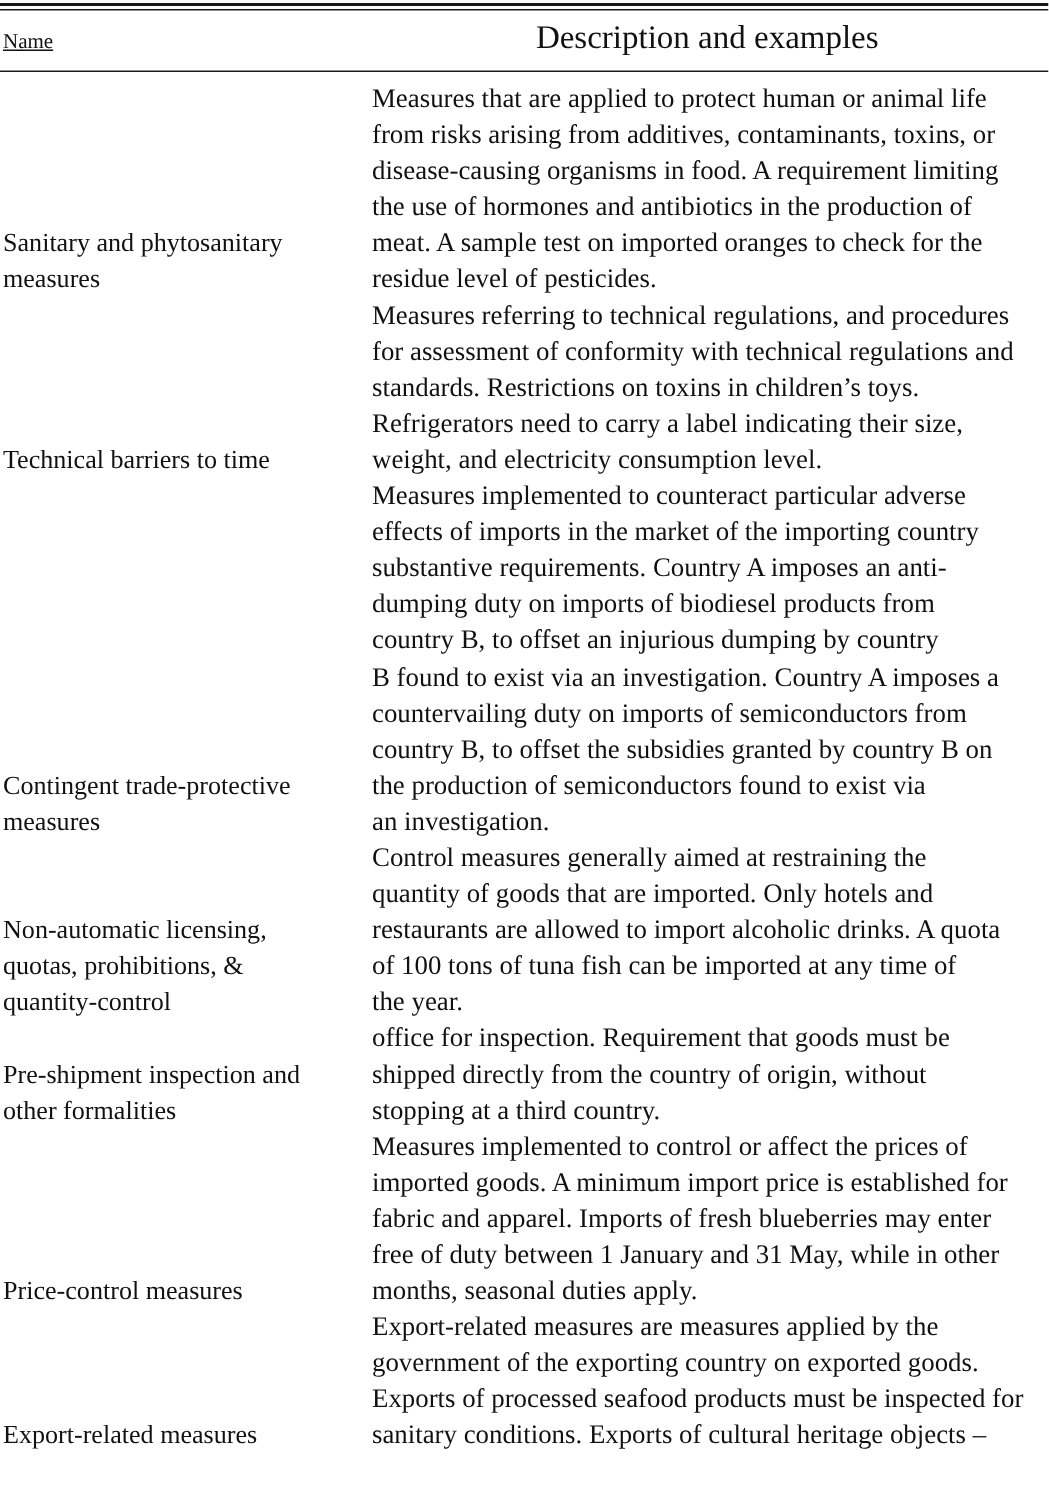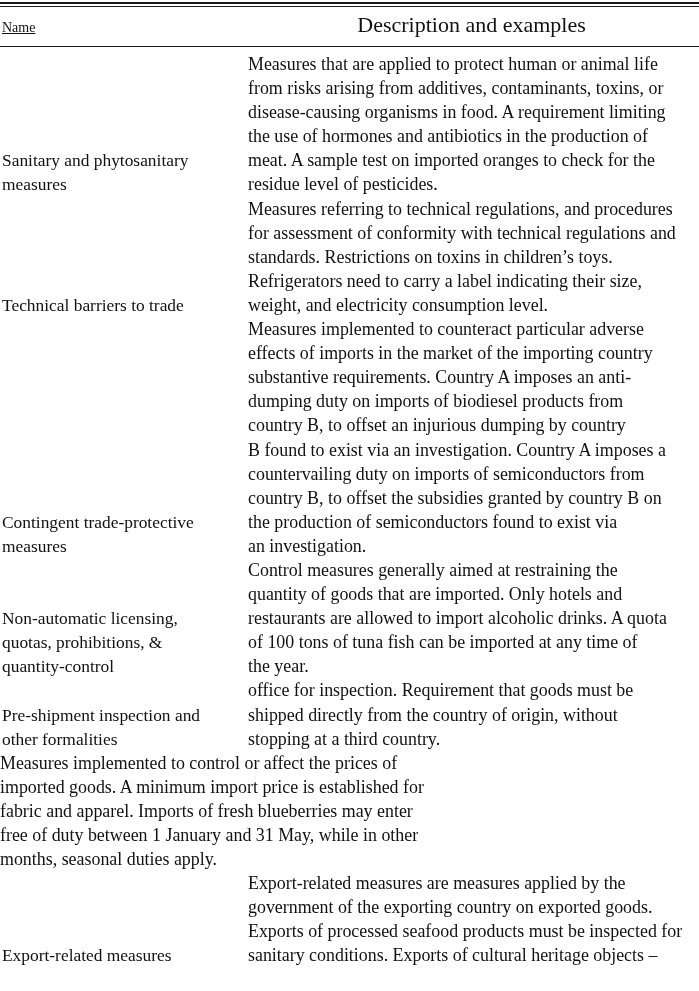--- a/index.html
+++ b/index.html
@@ -124,21 +124,21 @@
           <span class="ln">Measures that are applied to protect human or animal life</span>
           <span class="ln">from risks arising from additives, contaminants, toxins, or</span>
           <span class="ln">disease-causing organisms in food. A requirement limiting</span>
           <span class="ln">the use of hormones and antibiotics in the production of</span>
           <span class="ln">meat. A sample test on imported oranges to check for the</span>
           <span class="ln">residue level of pesticides.</span>
         </div>
       </div>
       <div class="row">
         <div class="cell-name">
-          <span class="ln">Technical barriers to trade</span>
+          <span class="ln">Technical barriers to time</span>
         </div>
         <div class="cell-desc">
           <span class="ln">Measures referring to technical regulations, and procedures</span>
           <span class="ln">for assessment of conformity with technical regulations and</span>
           <span class="ln">standards. Restrictions on toxins in children’s toys.</span>
           <span class="ln">Refrigerators need to carry a label indicating their size,</span>
           <span class="ln">weight, and electricity consumption level.</span>
         </div>
       </div>
       <div class="row">
@@ -178,20 +178,23 @@
           <span class="ln">Pre-shipment inspection and</span>
           <span class="ln">other formalities</span>
         </div>
         <div class="cell-desc">
           <span class="ln">office for inspection. Requirement that goods must be</span>
           <span class="ln">shipped directly from the country of origin, without</span>
           <span class="ln">stopping at a third country.</span>
         </div>
       </div>
       <div class="row">
+        <div class="cell-name">
+          <span class="ln">Price-control measures</span>
+        </div>
         <div class="cell-desc">
           <span class="ln">Measures implemented to control or affect the prices of</span>
           <span class="ln">imported goods. A minimum import price is established for</span>
           <span class="ln">fabric and apparel. Imports of fresh blueberries may enter</span>
           <span class="ln">free of duty between 1 January and 31 May, while in other</span>
           <span class="ln">months, seasonal duties apply.</span>
         </div>
       </div>
       <div class="row">
         <div class="cell-name">

